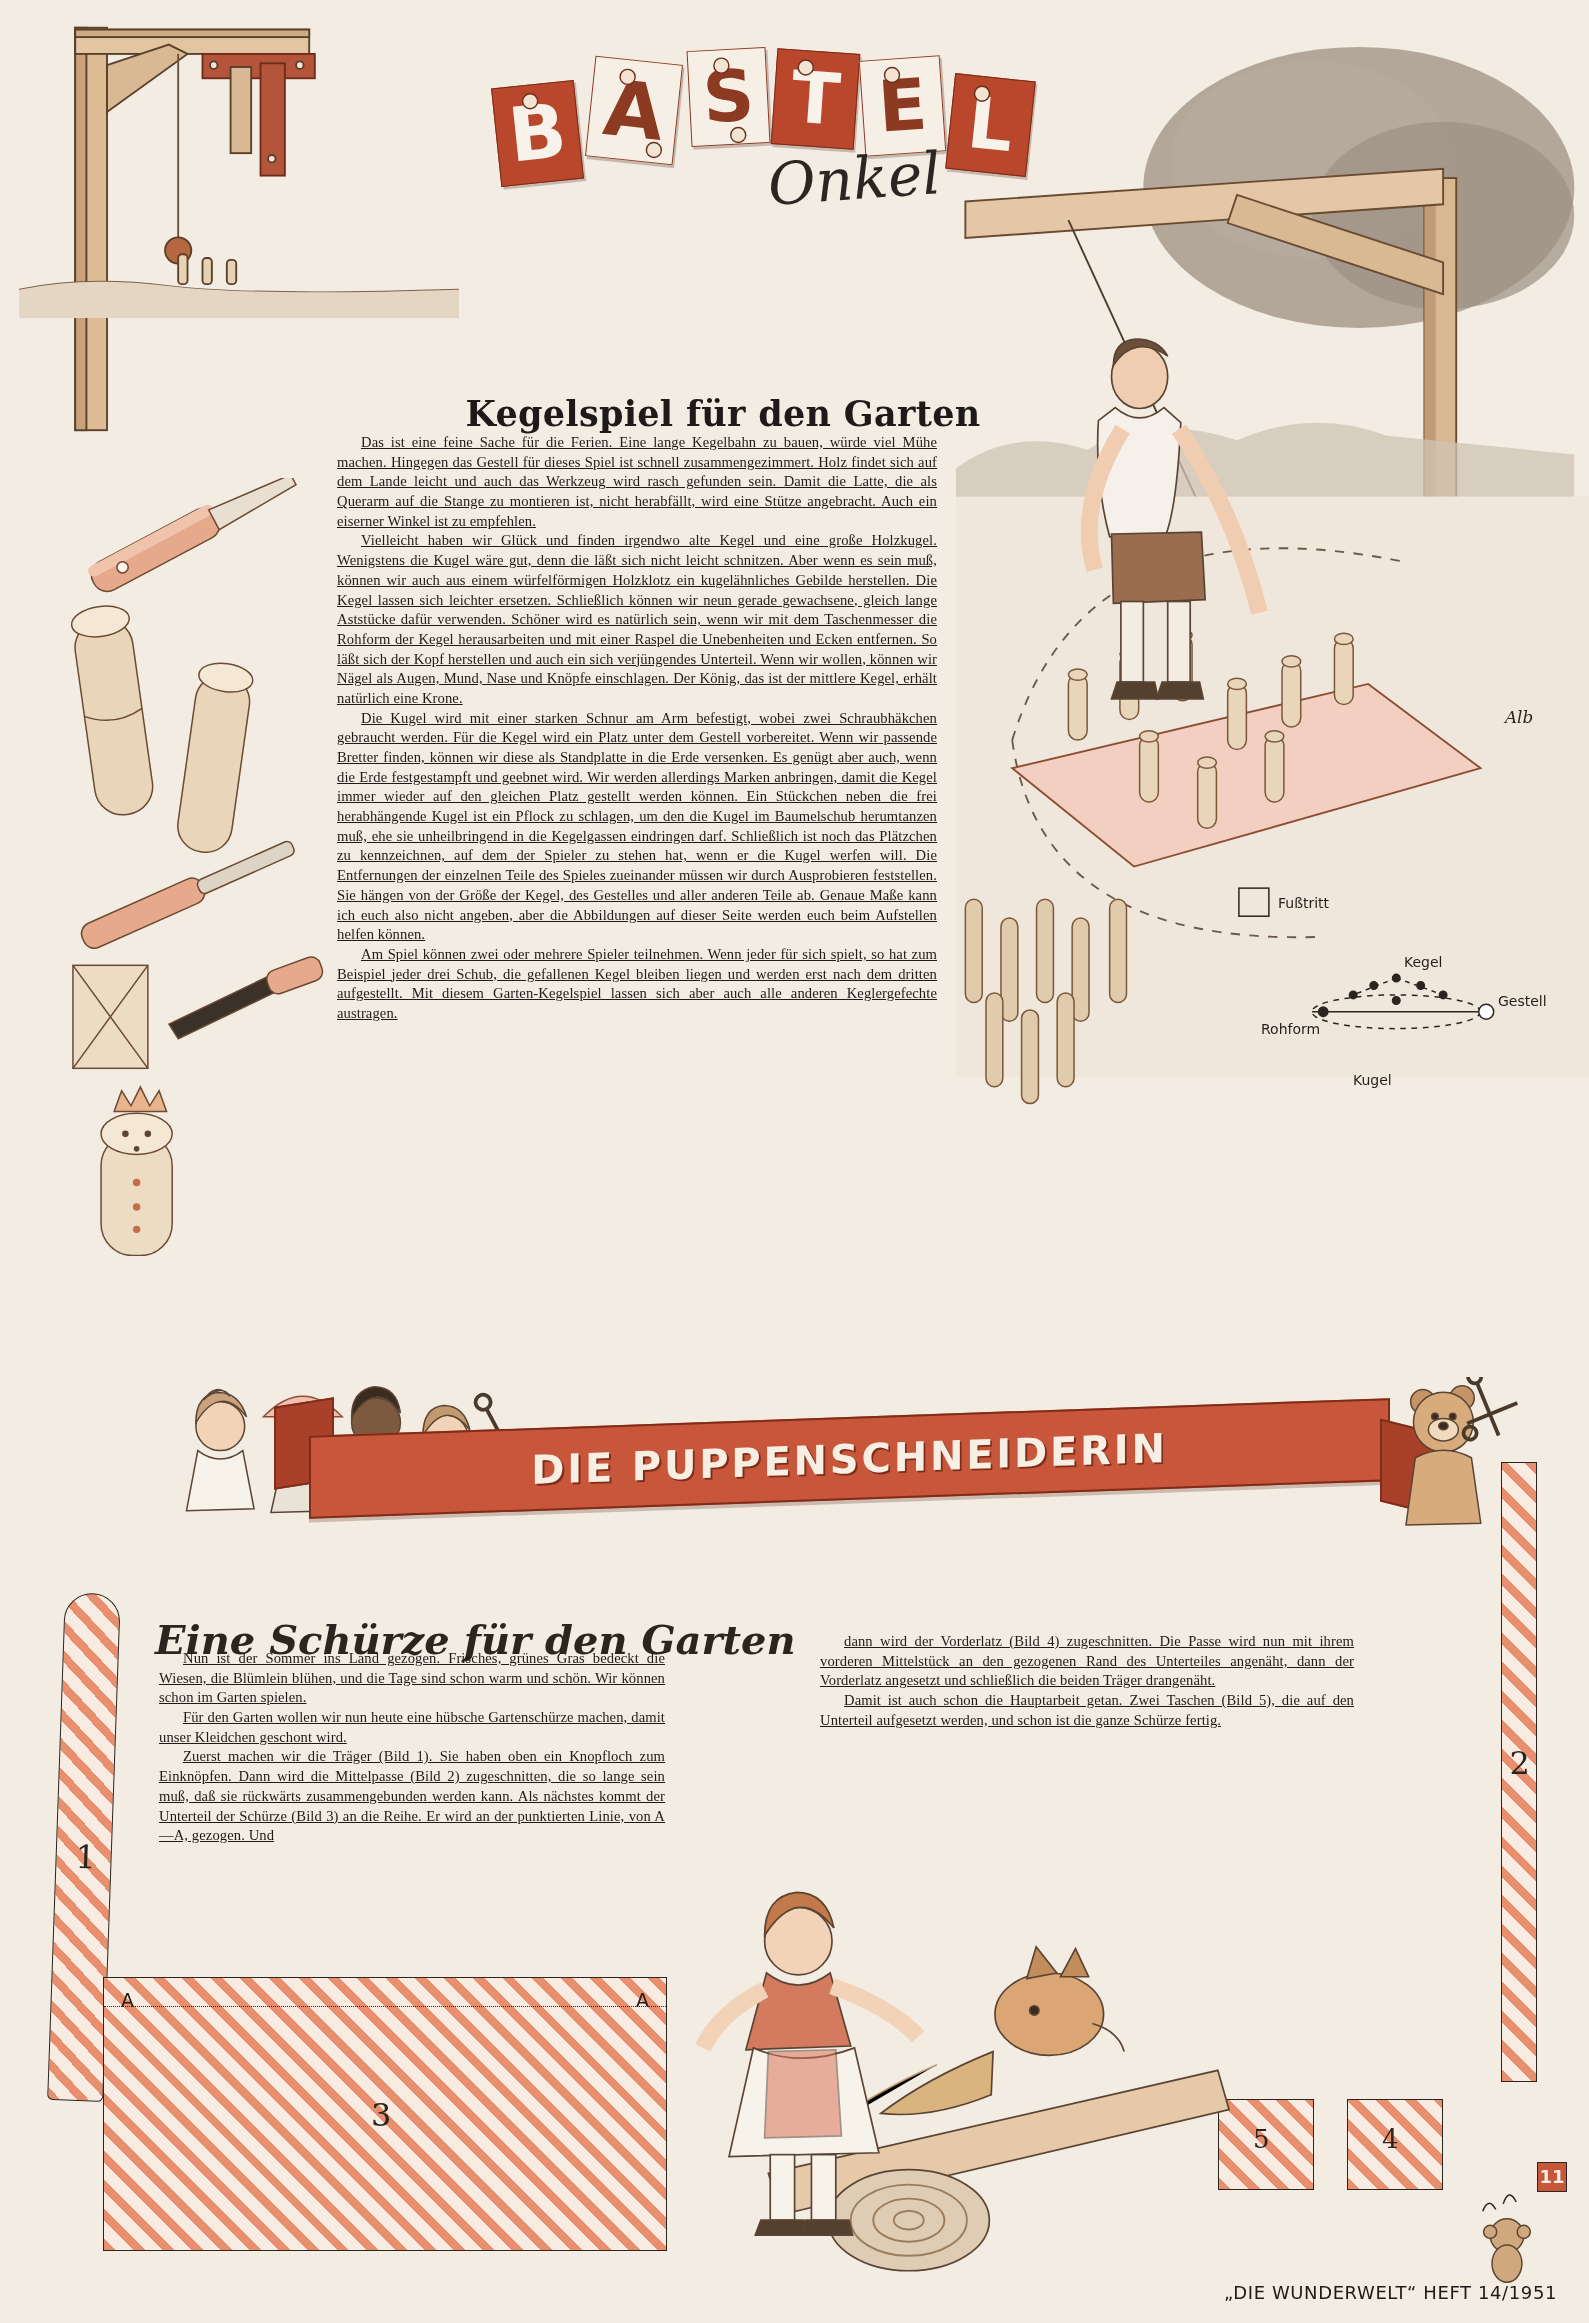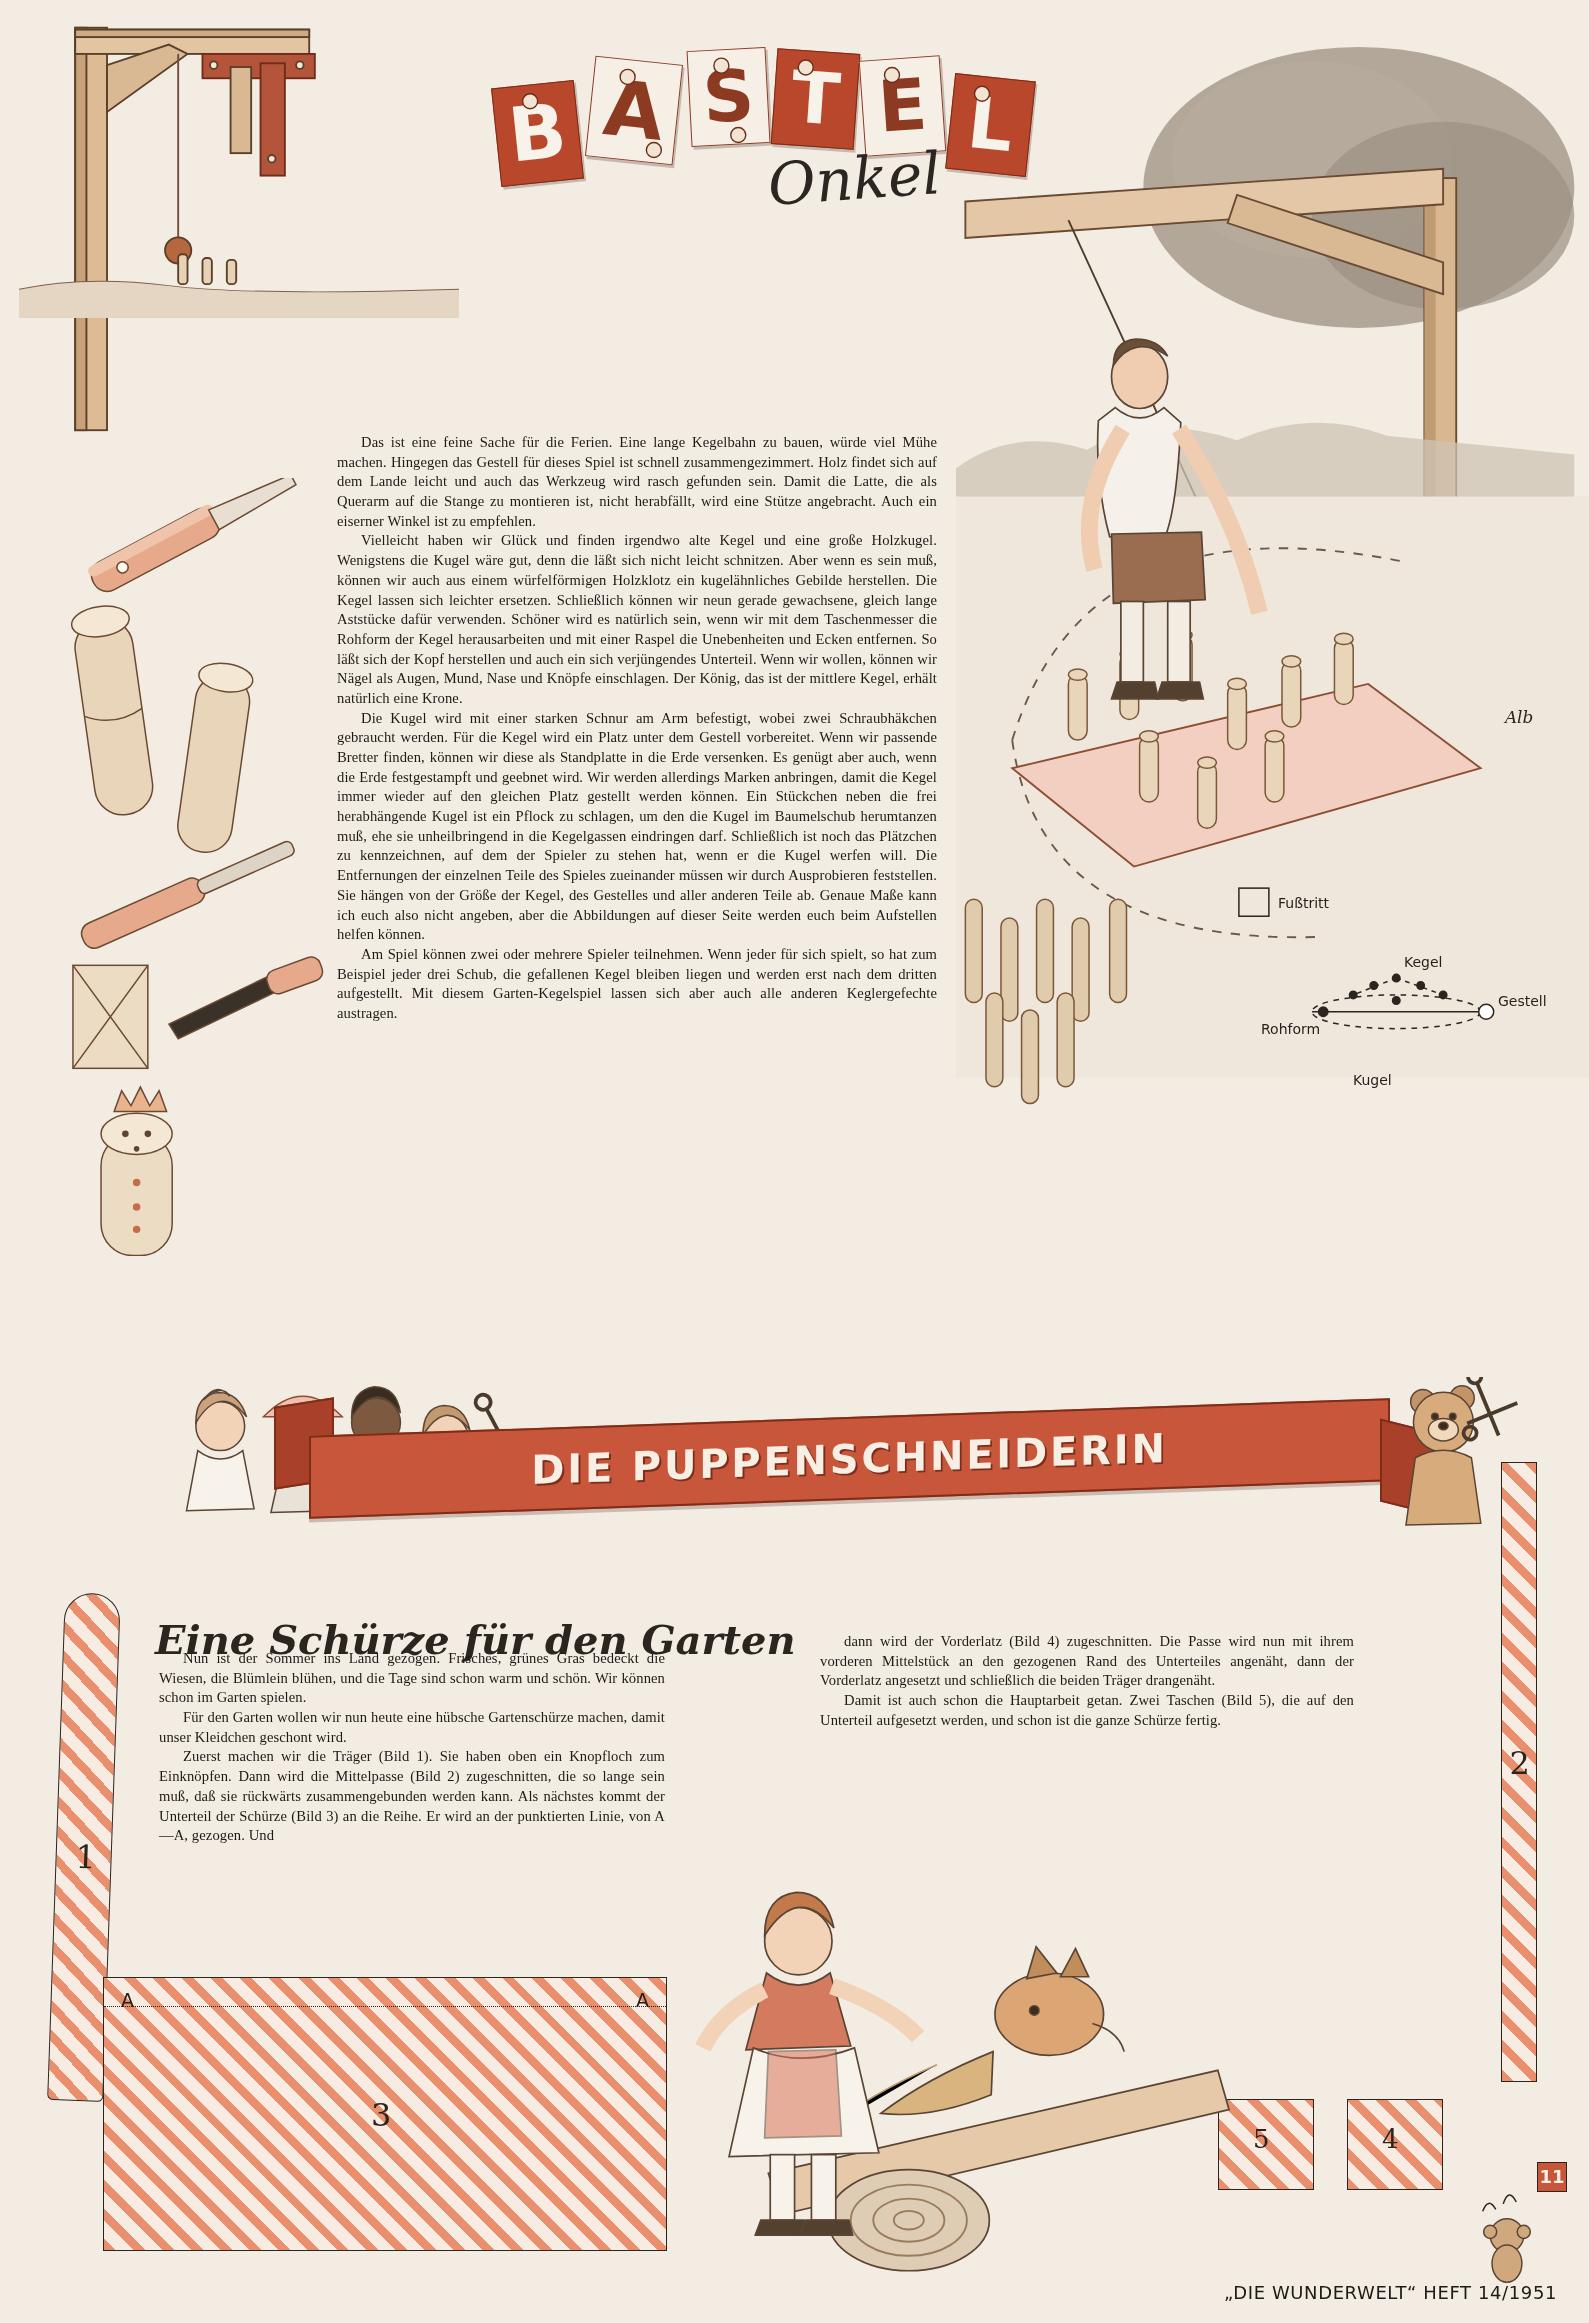--- a/index.html
+++ b/index.html
@@ -15,20 +15,21 @@
     position:absolute;inset:0;
     background:#f3ece3;
   }
   
   .abs{position:absolute;}
   .col-text{
     font-size:14.6px;
     line-height:1.35;
     text-align:justify;
     letter-spacing:0.1px;
+    text-decoration:underline;
   }
   .col-text p{margin:0;text-indent:24px;}
 
   
   #masthead{left:487px;top:28px;width:618px;height:215px;}
   .bastel-word{
     position:absolute;left:0;top:17px;
     width:600px;height:141px;
   }
   .blk{
@@ -375,20 +376,21 @@
         <line x1="470" y1="1014" x2="424" y2="1032" stroke-dasharray="5 5"></line>
       </g>
     </svg>
     <span class="label-sm" style="left:322px;top:867px;">Fußtritt</span>
     <span class="label-sm" style="left:448px;top:926px;">Kegel</span>
     <span class="label-sm" style="left:542px;top:965px;">Gestell</span>
     <span class="label-sm" style="left:305px;top:993px;">Rohform</span>
     <span class="label-sm" style="left:397px;top:1044px;">Kugel</span>
   </div>
 
+  <h1 class="abs" id="art1-title">Kegelspiel für den Garten</h1>
 
   <div class="abs col-text" id="art1-body">
     <p>Das ist eine feine Sache für die Ferien. Eine lange Kegelbahn zu bauen, würde viel Mühe machen. Hingegen das Gestell für dieses Spiel ist schnell zusammengezimmert. Holz findet sich auf dem Lande leicht und auch das Werkzeug wird rasch gefunden sein. Damit die Latte, die als Querarm auf die Stange zu montieren ist, nicht herabfällt, wird eine Stütze angebracht. Auch ein eiserner Winkel ist zu empfehlen.</p>
     <p>Vielleicht haben wir Glück und finden irgendwo alte Kegel und eine große Holzkugel. Wenigstens die Kugel wäre gut, denn die läßt sich nicht leicht schnitzen. Aber wenn es sein muß, können wir auch aus einem würfelförmigen Holzklotz ein kugelähnliches Gebilde herstellen. Die Kegel lassen sich leichter ersetzen. Schließlich können wir neun gerade gewachsene, gleich lange Aststücke dafür verwenden. Schöner wird es natürlich sein, wenn wir mit dem Taschenmesser die Rohform der Kegel herausarbeiten und mit einer Raspel die Unebenheiten und Ecken entfernen. So läßt sich der Kopf herstellen und auch ein sich verjüngendes Unterteil. Wenn wir wollen, können wir Nägel als Augen, Mund, Nase und Knöpfe einschlagen. Der König, das ist der mittlere Kegel, erhält natürlich eine Krone.</p>
     <p>Die Kugel wird mit einer starken Schnur am Arm befestigt, wobei zwei Schraubhäkchen gebraucht werden. Für die Kegel wird ein Platz unter dem Gestell vorbereitet. Wenn wir passende Bretter finden, können wir diese als Standplatte in die Erde versenken. Es genügt aber auch, wenn die Erde festgestampft und geebnet wird. Wir werden allerdings Marken anbringen, damit die Kegel immer wieder auf den gleichen Platz gestellt werden können. Ein Stückchen neben die frei herabhängende Kugel ist ein Pflock zu schlagen, um den die Kugel im Baumelschub herumtanzen muß, ehe sie unheilbringend in die Kegelgassen eindringen darf. Schließlich ist noch das Plätzchen zu kennzeichnen, auf dem der Spieler zu stehen hat, wenn er die Kugel werfen will. Die Entfernungen der einzelnen Teile des Spieles zueinander müssen wir durch Ausprobieren feststellen. Sie hängen von der Größe der Kegel, des Gestelles und aller anderen Teile ab. Genaue Maße kann ich euch also nicht angeben, aber die Abbildungen auf dieser Seite werden euch beim Aufstellen helfen können.</p>
     <p>Am Spiel können zwei oder mehrere Spieler teilnehmen. Wenn jeder für sich spielt, so hat zum Beispiel jeder drei Schub, die gefallenen Kegel bleiben liegen und werden erst nach dem dritten aufgestellt. Mit diesem Garten-Kegelspiel lassen sich aber auch alle anderen Keglergefechte austragen.</p>
   </div>
 
   <div class="abs" id="banner">
 

